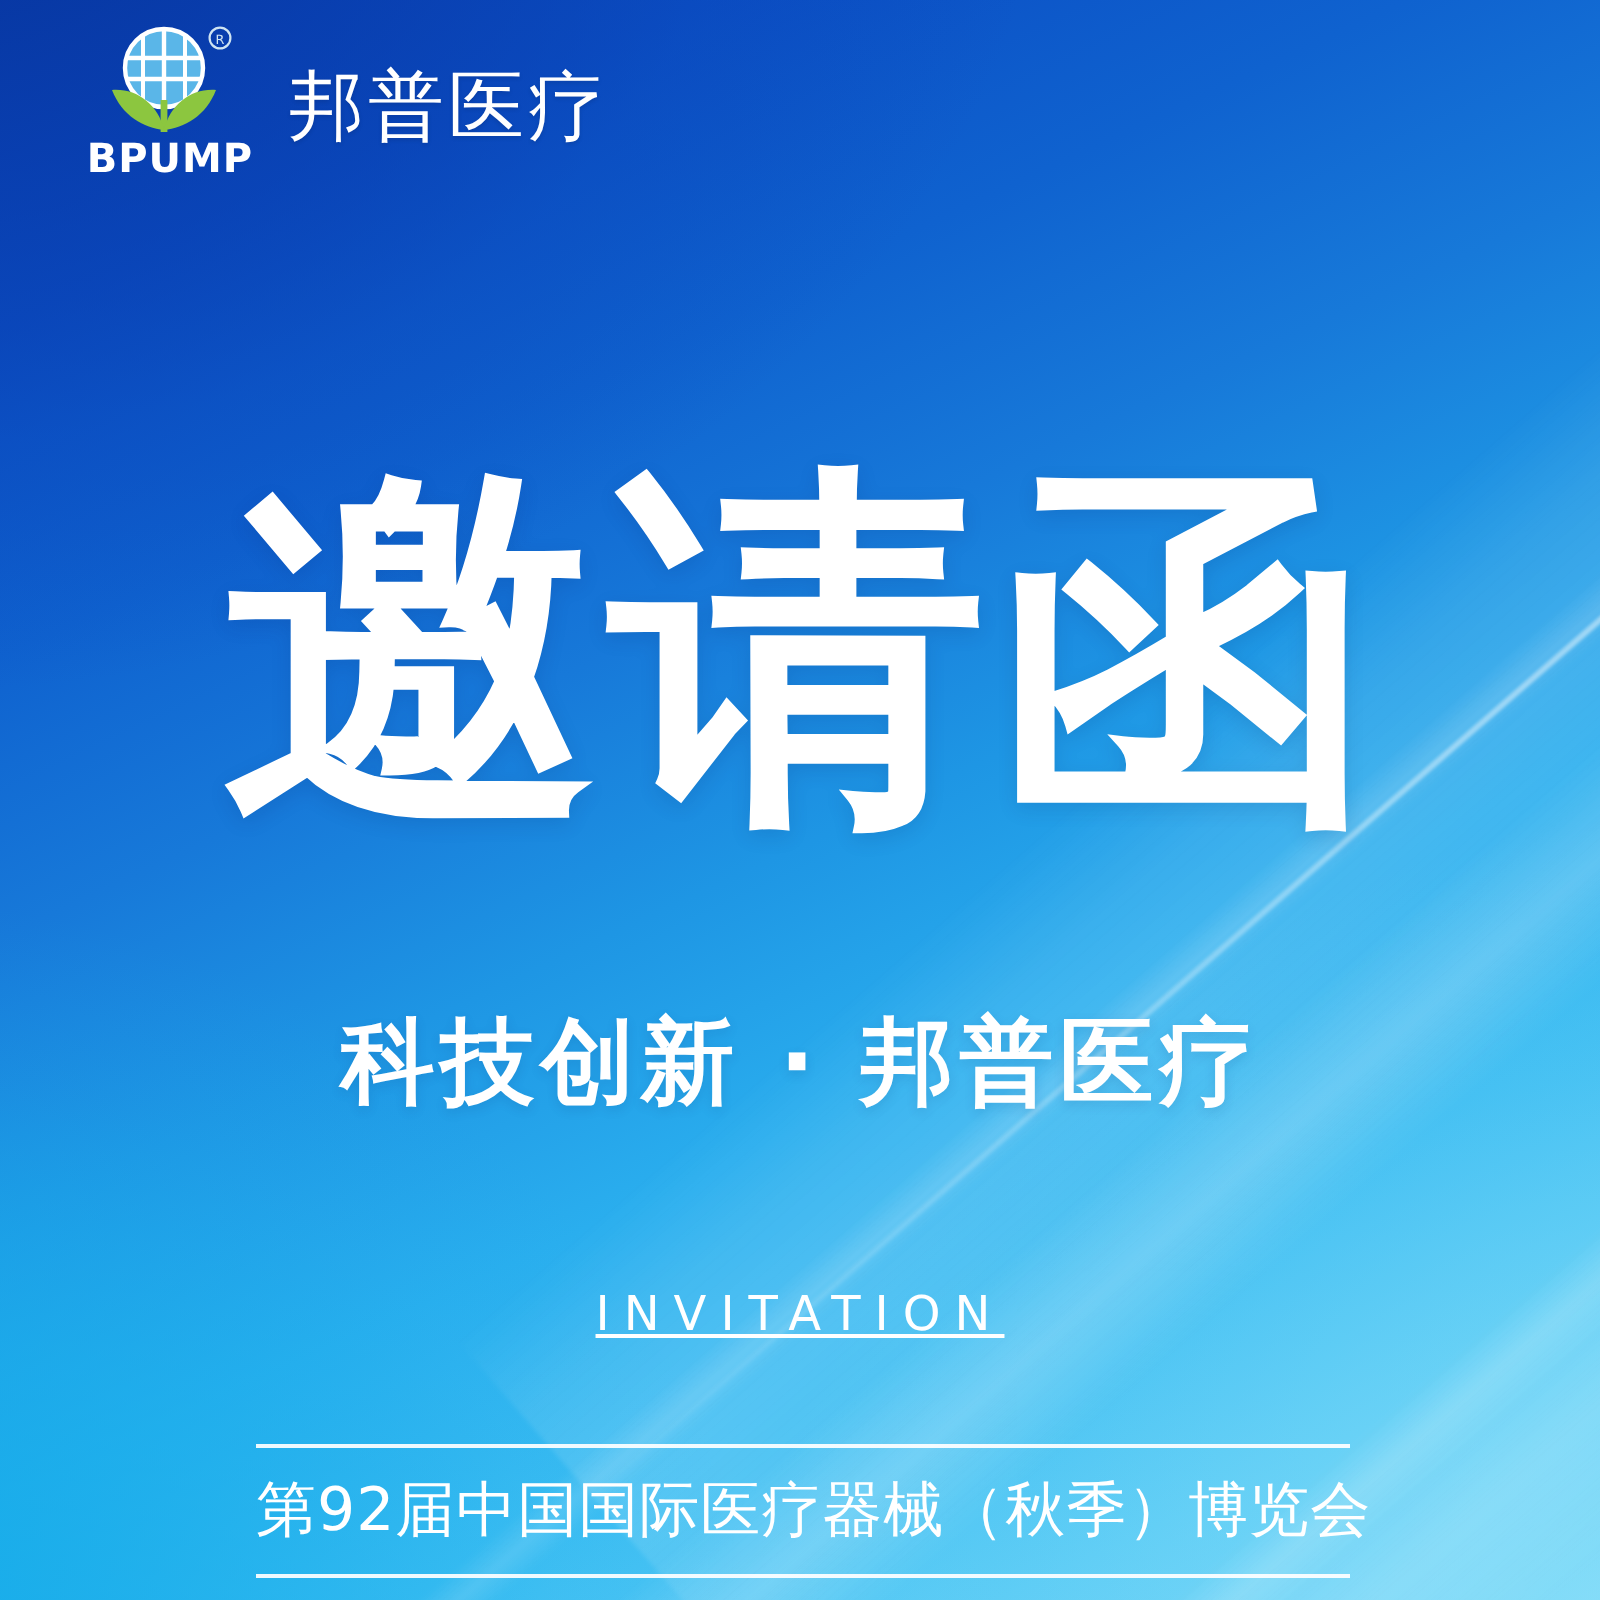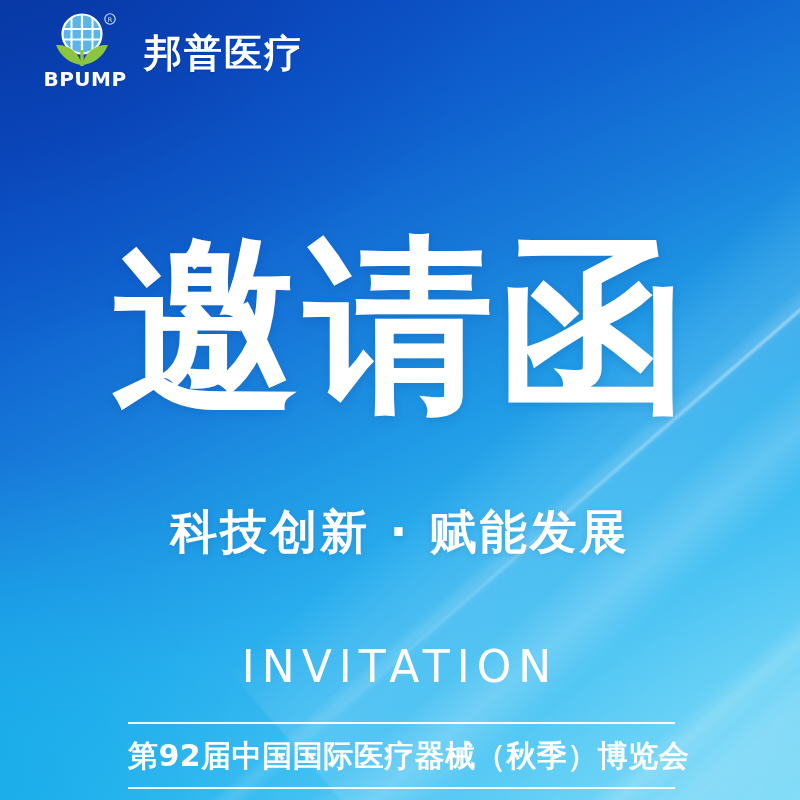--- a/index.html
+++ b/index.html
@@ -159,21 +159,21 @@
   .logo-mark {
     position: relative;
     width: 86px;
     height: 80px;
     flex: 0 0 auto;
   }
   .logo-mark svg { display: block; }
   .brand-name {
     color: #ffffff;
     font-size: 38px;
-    font-weight: 700;
+    font-weight: 400;
     letter-spacing: 2px;
     line-height: 1;
     white-space: nowrap;
     text-shadow: 0 1px 2px rgba(0,0,0,0.12);
     margin-top: 6px;
   }
 
   
   .title-main {
     position: absolute;
@@ -209,45 +209,46 @@
   }
 
   
   .invitation {
     position: absolute;
     left: 0;
     right: 0;
     top: 645px;
     text-align: center;
     color: #ffffff;
-    font-size: 44px;
+    font-size: 24px;
     font-weight: 400;
     letter-spacing: 7px;
     line-height: 1;
     white-space: nowrap;
     z-index: 5;
+    text-decoration: underline;
   }
 
   
   .footer {
     position: absolute;
     left: 128px;
     right: 125px;
     top: 722px;
     z-index: 5;
   }
   .rule {
     height: 2px;
     background: rgba(255,255,255,0.92);
     width: 100%;
   }
   .footer-text {
     color: #ffffff;
     font-size: 30px;
-    font-weight: 700;
+    font-weight: 400;
     letter-spacing: 0.5px;
     line-height: 1;
     text-align: center;
     white-space: nowrap;
     padding: 17px 0 16px 0;
   }
 </style>
 </head>
 <body>
 
@@ -288,21 +289,21 @@
         <path d="M40 55 C 50 54, 61 48, 66 35 C 54 34, 43 42, 40 55 Z" fill="#8cc63f"></path>
 
         <text x="43" y="76" text-anchor="middle" fill="#ffffff" font-family="DejaVu Sans, Liberation Sans, sans-serif" font-size="20" font-weight="700" letter-spacing="0.5">BPUMP</text>
       </svg>
     </div>
     <div class="brand-name">邦普医疗</div>
   </div>
 
   <div class="title-main">邀请函</div>
 
-  <div class="subtitle">科技创新 · 赋能发展</div>
+  <div class="subtitle">科技创新 · 邦普医疗</div>
 
   <div class="invitation">INVITATION</div>
 
   <div class="footer">
     <div class="rule"></div>
     <div class="footer-text">第92届中国国际医疗器械（秋季）博览会</div>
     <div class="rule"></div>
   </div>
 
 </div>

